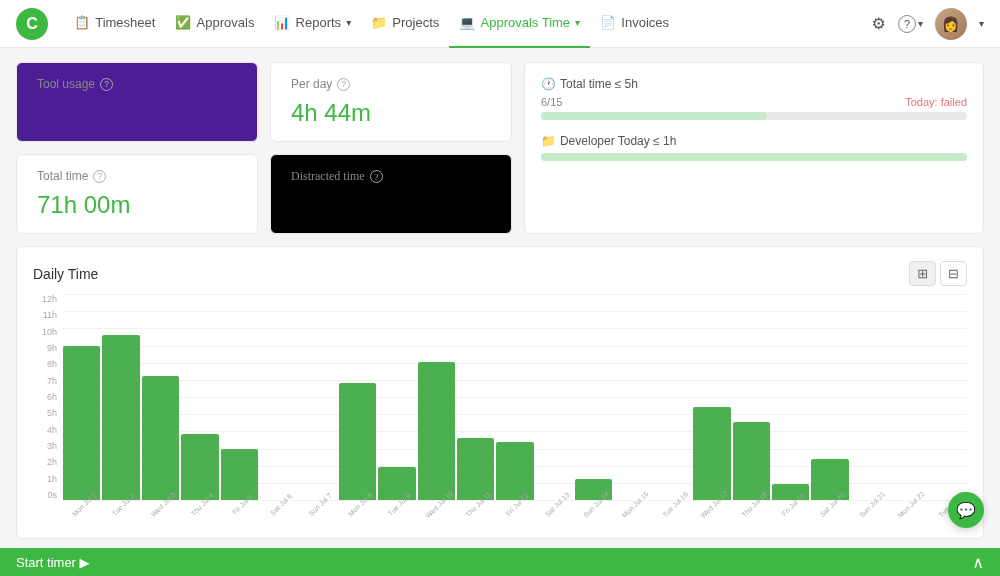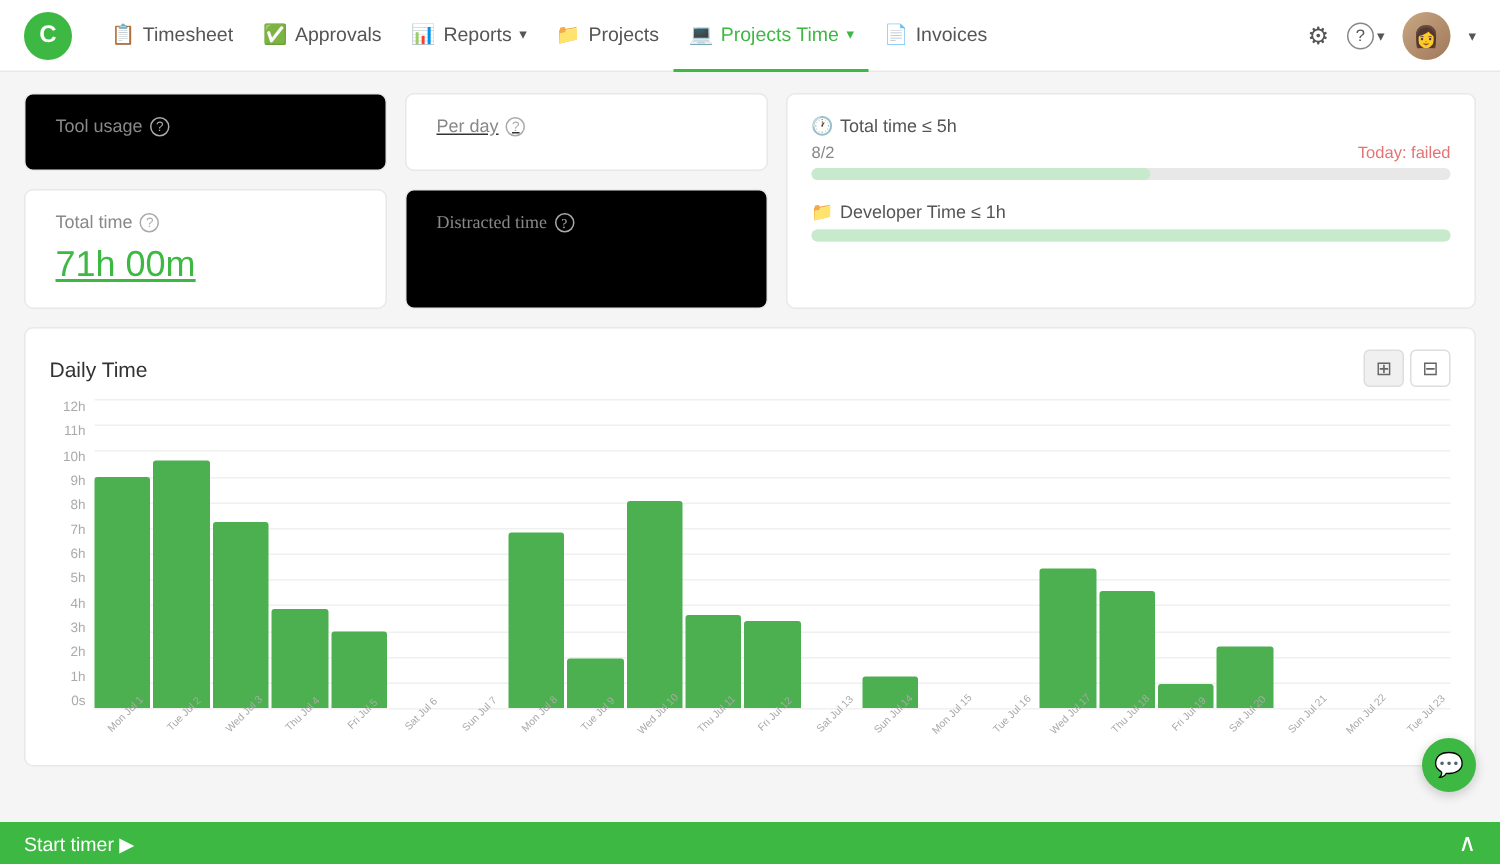--- a/index.html
+++ b/index.html
@@ -25,21 +25,21 @@
     <span>📊</span>
     <span>Reports</span>
     <span style="font-size:10px;">▾</span>
   </a>
   <a style="display:flex;align-items:center;gap:5px;padding:0 10px;height:48px;cursor:pointer;color:#555;font-size:13px;border-bottom:2px solid transparent;text-decoration:none;">
     <span>📁</span>
     <span>Projects</span>
   </a>
   <a style="display:flex;align-items:center;gap:5px;padding:0 10px;height:48px;cursor:pointer;color:#3db843;font-size:13px;border-bottom:2px solid #3db843;text-decoration:none;">
     <span>💻</span>
-    <span>Projects Time</span>
+    <span>Approvals Time</span>
     <span style="font-size:10px;">▾</span>
   </a>
   <a style="display:flex;align-items:center;gap:5px;padding:0 10px;height:48px;cursor:pointer;color:#555;font-size:13px;border-bottom:2px solid transparent;text-decoration:none;">
     <span>📄</span>
     <span>Invoices</span>
   </a>
 
   <div style="flex:1;"></div>
 
   <div style="display:flex;align-items:center;gap:12px;">
@@ -55,73 +55,74 @@
   </div>
 </nav>
 
 <div style="padding:14px 16px 60px 16px;">
 
   <div style="display:flex;gap:12px;margin-bottom:12px;">
 
     <div style="display:flex;flex-direction:column;gap:12px;flex:1;">
       <div style="display:flex;gap:12px;">
 
-        <div style="background:#000000;border:1px solid #e8e8e8;border-radius:6px;padding:14px 20px;flex:1;">
+        <div style="background:#4c1d95;border:1px solid #e8e8e8;border-radius:6px;padding:14px 20px;flex:1;">
           <div style="color:#888;font-size:12px;margin-bottom:8px;display:flex;align-items:center;gap:5px;">
             <span>Tool usage</span>
             <span style="width:13px;height:13px;border-radius:50%;border:1.5px solid #aaa;display:inline-flex;align-items:center;justify-content:center;font-size:9px;color:#aaa;">?</span>
           </div>
         </div>
 
-        <div style="background:#fff;border:1px solid #e8e8e8;border-radius:6px;padding:14px 20px;flex:1;text-decoration:underline;">
+        <div style="background:#fff;border:1px solid #e8e8e8;border-radius:6px;padding:14px 20px;flex:1;">
           <div style="color:#888;font-size:12px;margin-bottom:8px;display:flex;align-items:center;gap:5px;">
             <span>Per day</span>
             <span style="width:13px;height:13px;border-radius:50%;border:1.5px solid #aaa;display:inline-flex;align-items:center;justify-content:center;font-size:9px;color:#aaa;">?</span>
           </div>
+          <div style="color:#3db843;font-size:24px;font-weight:500;">4h 44m</div>
         </div>
       </div>
       <div style="display:flex;gap:12px;">
 
         <div style="background:#fff;border:1px solid #e8e8e8;border-radius:6px;padding:14px 20px;flex:1;">
           <div style="color:#888;font-size:12px;margin-bottom:8px;display:flex;align-items:center;gap:5px;">
             <span>Total time</span>
             <span style="width:13px;height:13px;border-radius:50%;border:1.5px solid #aaa;display:inline-flex;align-items:center;justify-content:center;font-size:9px;color:#aaa;">?</span>
           </div>
-          <div style="color:#3db843;font-size:24px;font-weight:500;text-decoration:underline;">71h 00m</div>
+          <div style="color:#3db843;font-size:24px;font-weight:500;">71h 00m</div>
         </div>
 
         <div style="background:#000000;border:1px solid #e8e8e8;border-radius:6px;padding:14px 20px;flex:1;font-family:Liberation Serif, serif;">
           <div style="color:#888;font-size:12px;margin-bottom:8px;display:flex;align-items:center;gap:5px;">
             <span>Distracted time</span>
             <span style="width:13px;height:13px;border-radius:50%;border:1.5px solid #aaa;display:inline-flex;align-items:center;justify-content:center;font-size:9px;color:#aaa;">?</span>
           </div>
         </div>
       </div>
     </div>
 
     <div style="background:#fff;border:1px solid #e8e8e8;border-radius:6px;padding:14px 16px;width:460px;flex-shrink:0;">
 
       <div style="margin-bottom:14px;">
         <div style="color:#555;font-size:12px;margin-bottom:5px;display:flex;align-items:center;gap:4px;">
           <span style="font-size:12px;">🕐</span>
           <span>Total time ≤ 5h</span>
         </div>
         <div style="display:flex;justify-content:space-between;color:#888;font-size:11px;margin-bottom:4px;">
-          <span>8/2</span>
+          <span>6/15</span>
           <span style="color:#e57373;">Today: failed</span>
         </div>
         <div style="background:#e8e8e8;border-radius:4px;height:8px;width:100%;">
           <div style="background:#c8eacc;border-radius:4px;height:8px;width:53%;"></div>
         </div>
       </div>
 
       <div style="margin-bottom:14px;">
         <div style="color:#555;font-size:12px;margin-bottom:5px;display:flex;align-items:center;gap:4px;">
           <span style="font-size:12px;">📁</span>
-          <span>Developer Time ≤ 1h</span>
+          <span>Developer Today ≤ 1h</span>
         </div>
         <div style="background:#e8e8e8;border-radius:4px;height:8px;width:100%;">
           <div style="background:#c8eacc;border-radius:4px;height:8px;width:100%;"></div>
         </div>
       </div>
 
     </div>
 
   </div>
 

